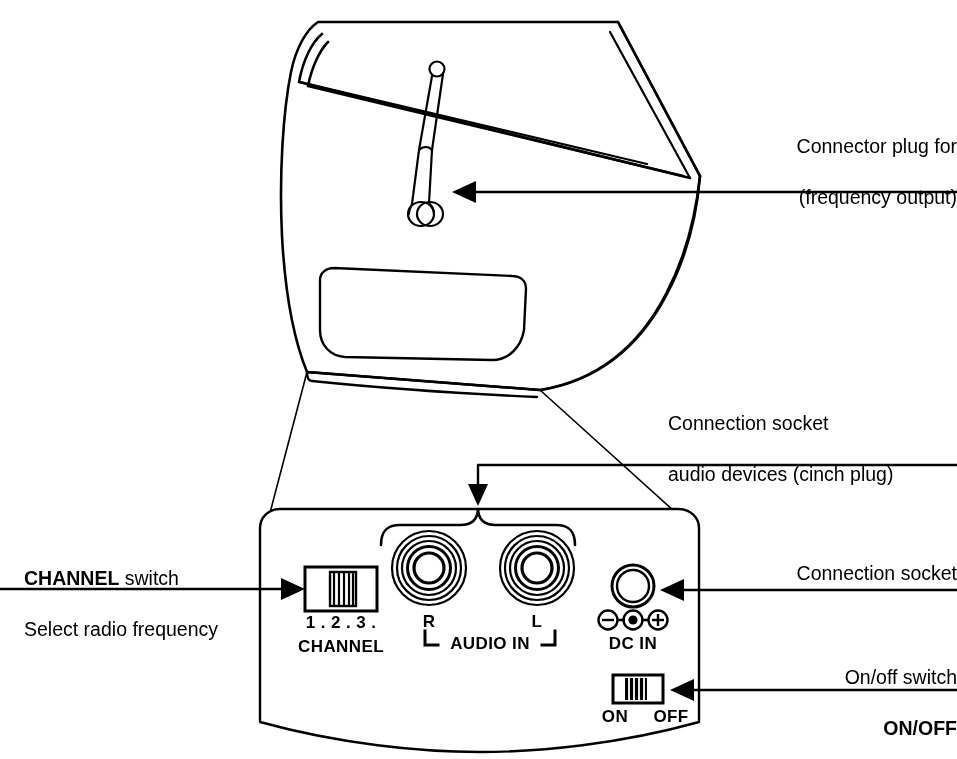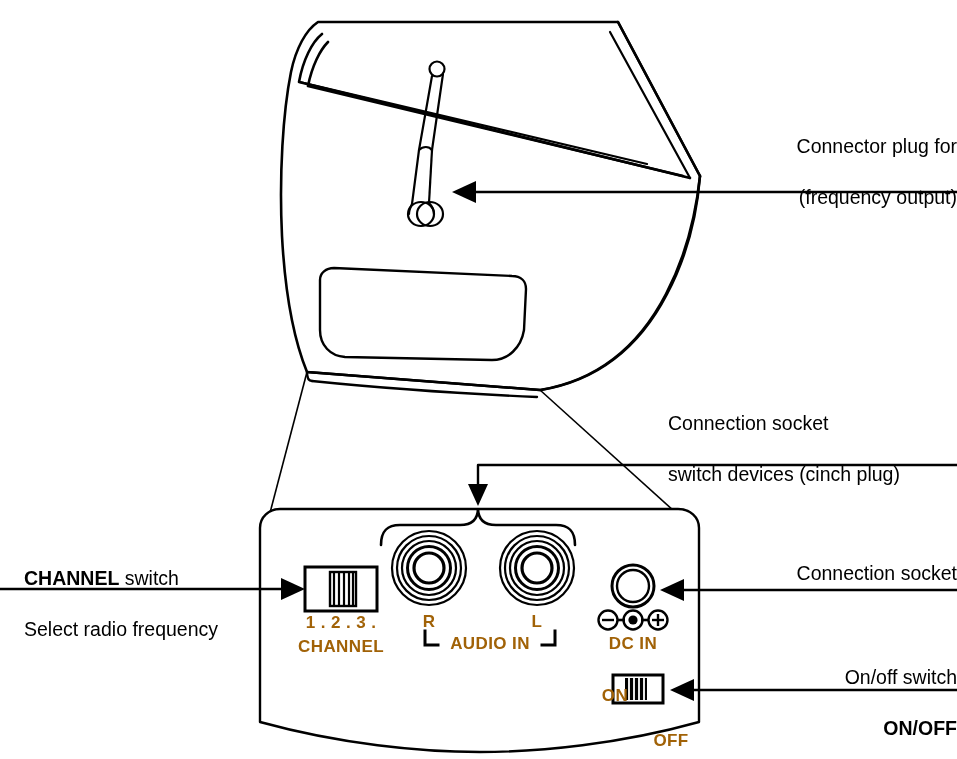--- a/index.html
+++ b/index.html
@@ -36,21 +36,21 @@
     white-space: pre-line;
   }
   .callout b { font-weight: bold; }
   .callout.right-align { text-align: right; }
   .callout.left-align  { text-align: left; }
   .port-label {
     position: absolute;
     font-weight: bold;
     font-size: 17px;
     letter-spacing: 0.4px;
-    color: #a16207;
+    color: #000000;
     white-space: nowrap;
   }
 </style>
 </head>
 <body>
 
 <div id="diagram-root">
 
   <svg class="layer" viewBox="0 0 957 759">
 
@@ -237,21 +237,21 @@
 
   </svg>
 
   <div class="callout right-align" style="left:640px; top:108px; width:317px;">
     <div>Connector plug for</div>
     <div>(frequency output)</div>
   </div>
 
   <div class="callout left-align" style="left:668px; top:385px; width:289px;">
     <div>Connection socket</div>
-    <div>switch devices (cinch plug)</div>
+    <div>audio devices (cinch plug)</div>
   </div>
 
   <div class="callout right-align" style="left:700px; top:535px; width:257px;">
     <div>Connection socket</div>
   </div>
 
   <div class="callout right-align" style="left:720px; top:639px; width:237px;">
     <div>On/off switch</div>
     <div><b>ON/OFF</b></div>
   </div>
@@ -266,17 +266,17 @@
   <div class="port-label" style="left:285px; top:637px; width:112px; text-align:center;">CHANNEL</div>
 
   <div class="port-label" style="left:409px; top:612px; width:40px; text-align:center;">R</div>
 
   <div class="port-label" style="left:517px; top:612px; width:40px; text-align:center;">L</div>
 
   <div class="port-label" style="left:443px; top:634px; width:94px; text-align:center;">AUDIO IN</div>
 
   <div class="port-label" style="left:592px; top:634px; width:82px; text-align:center;">DC IN</div>
 
-  <div class="port-label" style="left:594px; top:686px; width:42px; text-align:center;">ON</div>
-
-  <div class="port-label" style="left:645px; top:731px; width:52px; text-align:center;">OFF</div>
+  <div class="port-label" style="left:594px; top:707px; width:42px; text-align:center;">ON</div>
+
+  <div class="port-label" style="left:645px; top:707px; width:52px; text-align:center;">OFF</div>
 
 </div>
 
 </body></html>

